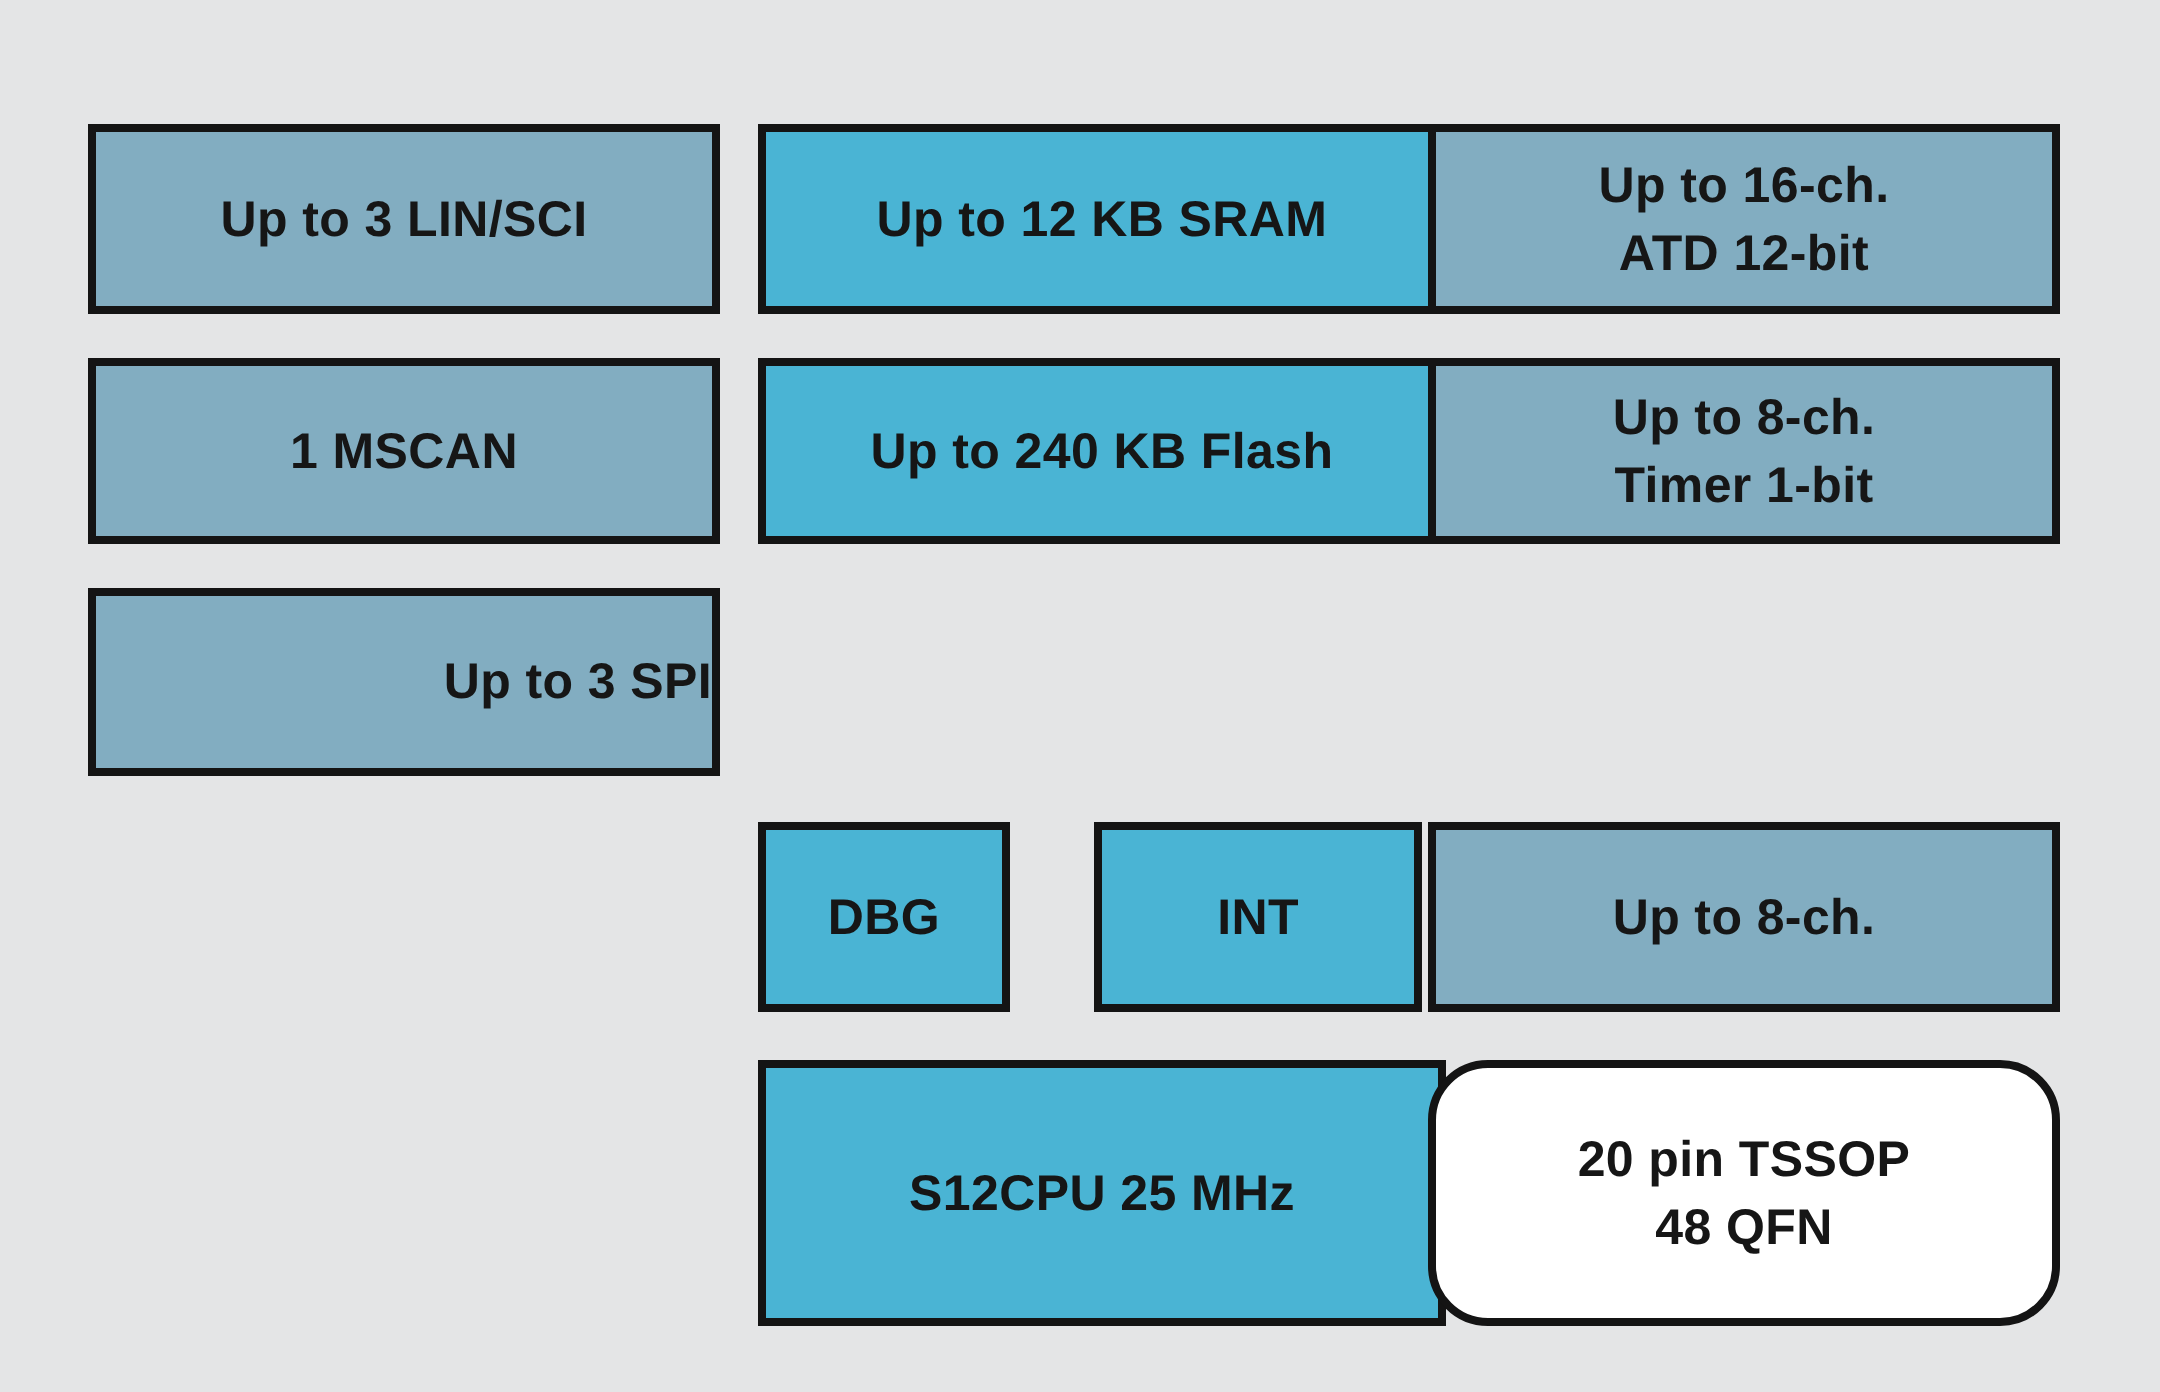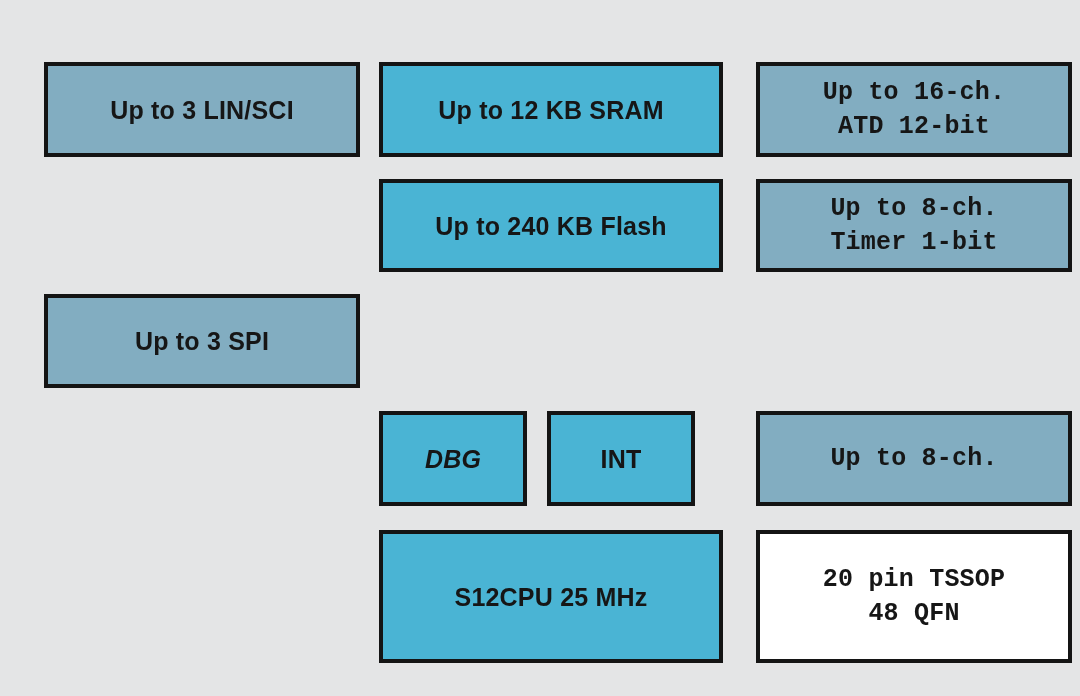--- a/index.html
+++ b/index.html
@@ -33,43 +33,46 @@
     justify-content:center;
     text-align:center;
     font-weight:bold;
     font-size:25px;
     line-height:34px;
     color:var(--text);
     letter-spacing:0.2px;
   }
   .fill-peripheral{background:var(--peripheral);}
   .fill-core{background:var(--core);}
-  .fill-package{background:var(--package);}
+  .fill-package{background:var(--package);border-radius:30px;}
 
   
   .c1{left:44px;width:316px;}
   .c2{left:379px;width:344px;}
-  .c3{left:756px;width:316px;font-family:Liberation Mono, monospace;}
+  .c3{left:714px;width:316px;}
   
   .r1{top:46px;height:95px;}
   .r2{top:163px;height:93px;}
-  .r3{top:278px;height:94px;}
+  .r3{top:278px;height:94px;align-items:flex-end;}
   .r4{top:395px;height:95px;}
   .r5{top:514px;height:133px;}
   
-  .half-a{left:379px;width:148px;font-style:italic;}
-  .half-b{left:547px;width:148px;}
+  .half-a{left:379px;width:126px;}
+  .half-b{left:547px;width:164px;}
 </style>
 </head>
 <body>
 
 <div class="canvas">
 
   <div class="block fill-peripheral c1 r1">
     <span>Up to 3 LIN/SCI</span>
+  </div>
+  <div class="block fill-peripheral c1 r2">
+    <span>1 MSCAN</span>
   </div>
   <div class="block fill-peripheral c1 r3">
     <span>Up to 3 SPI</span>
   </div>
 
   <div class="block fill-core c2 r1">
     <span>Up to 12 KB SRAM</span>
   </div>
   <div class="block fill-core c2 r2">
     <span>Up to 240 KB Flash</span>

